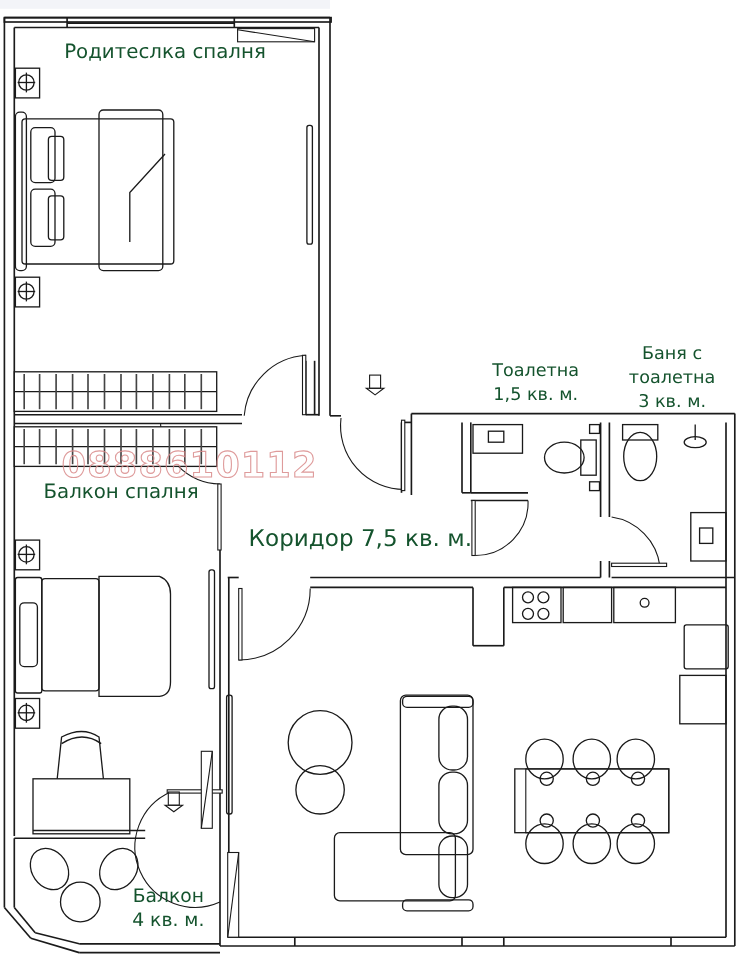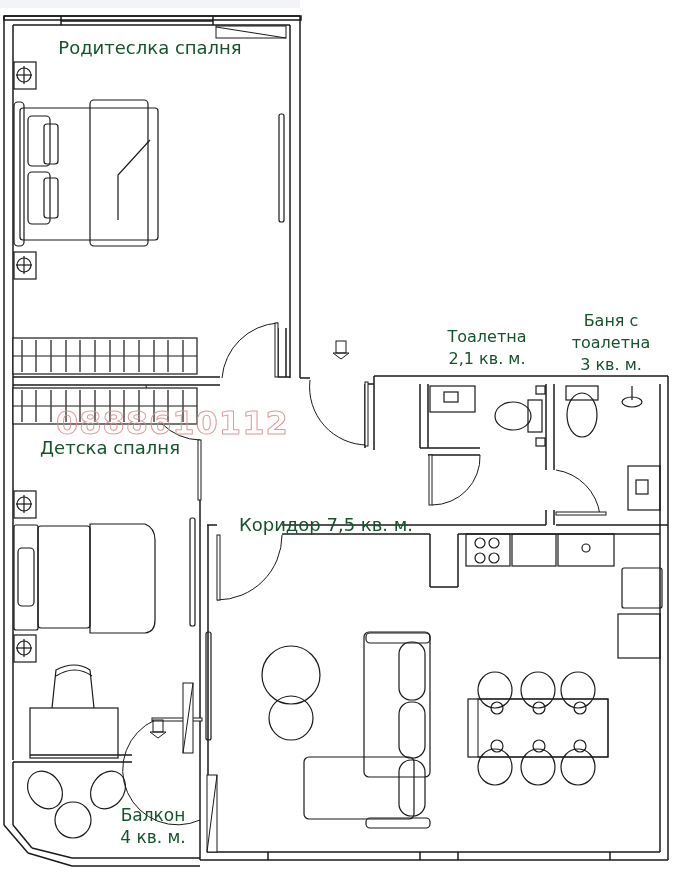--- a/index.html
+++ b/index.html
@@ -272,30 +272,30 @@
   </g>
 </svg>
 
 <div class="wm">0888610112</div>
 
 <div class="label big" style="left:30px; top:34px; width:240px;">
   <span>Родитеслка спалня</span>
 </div>
 
 <div class="label big" style="left:10px; top:434px; width:200px;">
-  <span>Детска спалня</span>
-</div>
-
-<div class="label" style="left:226px; top:478px; width:200px; font-size:18px;margin-top:36px;">
+  <span>Балкон спалня</span>
+</div>
+
+<div class="label" style="left:226px; top:478px; width:200px; font-size:21px;">
   <span>Коридор 7,5 кв. м.</span>
 </div>
 
 <div class="label" style="left:432px; top:326px; width:110px;">
   <span>Тоалетна</span>
-  <span>2,1 кв. м.</span>
+  <span>1,5 кв. м.</span>
 </div>
 
 <div class="label" style="left:556px; top:310px; width:110px;">
   <span>Баня с</span>
   <span>тоалетна</span>
   <span>3 кв. м.</span>
 </div>
 
 <div class="label big" style="left:410px; top:590px; width:210px; font-size:19px; line-height:27px;">
 </div>

